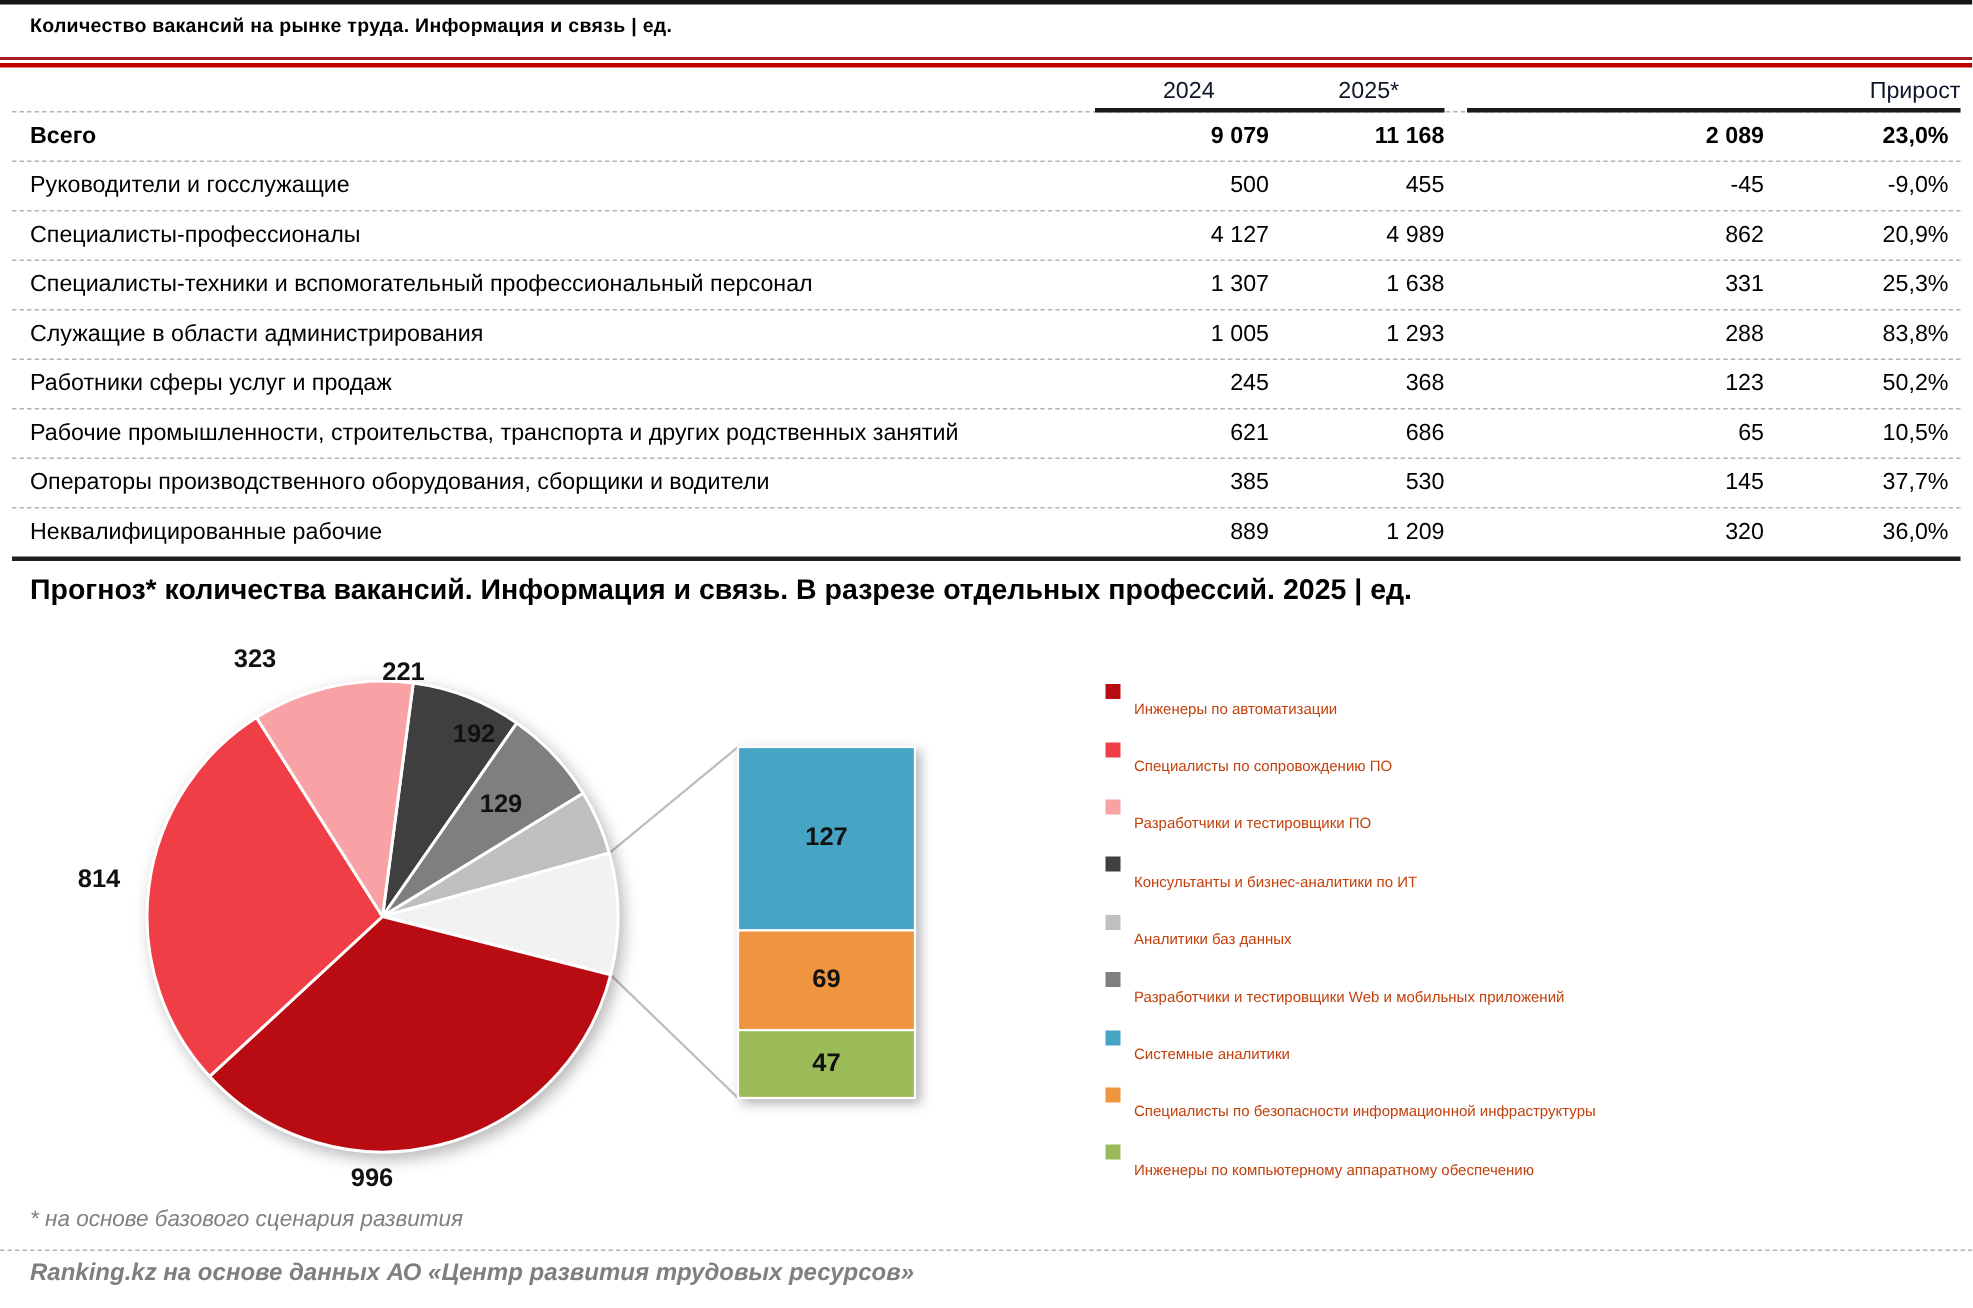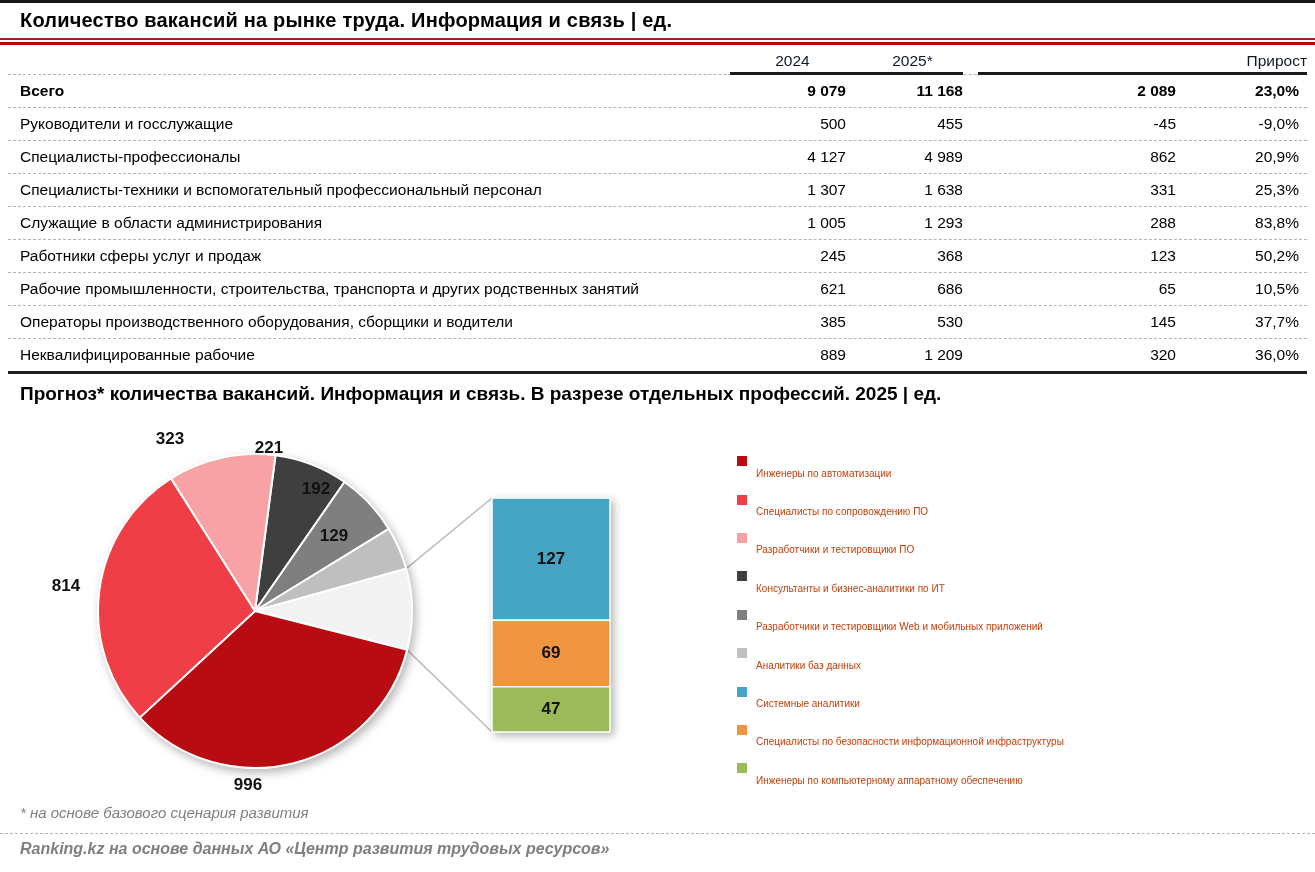--- a/index.html
+++ b/index.html
@@ -5,21 +5,21 @@
   html,body{margin:0;padding:0;background:#fff;}
   #stage{position:relative;width:1315px;height:872px;background:#fff;overflow:hidden;
          font-family:"Liberation Sans",sans-serif;color:#000;}
   .abs{position:absolute;}
 
   
   #top-line{left:0;top:0;width:100%;height:3px;background:#161616;}
   #red-rule-thin{left:0;top:38px;width:100%;height:2px;background:#a22025;}
   #red-rule-thick{left:0;top:42px;width:100%;height:3px;background:#c00000;}
 
-  #table-title{left:20px;top:9px;font-size:20px;font-weight:bold;letter-spacing:.2px;}
+  #table-title{left:20px;top:9px;font-size:13px;font-weight:bold;letter-spacing:.2px;}
   #chart-title{left:20px;top:383px;font-size:19px;font-weight:bold;}
 
   
   #tbl{left:8px;top:47px;width:1299px;}
   .trow{display:grid;grid-template-columns:1fr 123px 117px 213px 123px;
         align-items:center;height:32px;border-bottom:1px dashed #b3b3b3;font-size:15.5px;}
   .trow .lbl{padding-left:12px;}
   .trow .num{text-align:right;padding-right:8px;}
   .trow.bold{font-weight:bold;}
   .trow.last{border-bottom:3px solid #1f1f1f;}
@@ -175,26 +175,26 @@
       </div>
       <div class="li">
         <span class="sq" style="background: rgb(248, 162, 166);"></span>
         <span class="lt">Разработчики и тестировщики ПО</span>
       </div>
       <div class="li">
         <span class="sq" style="background: rgb(63, 63, 63);"></span>
         <span class="lt">Консультанты и бизнес-аналитики по ИТ</span>
       </div>
       <div class="li">
+        <span class="sq" style="background: rgb(191, 191, 191);"></span>
+        <span class="lt">Аналитики баз данных</span>
+      </div>
+      <div class="li">
         <span class="sq" style="background: rgb(127, 127, 127);"></span>
         <span class="lt">Разработчики и тестировщики Web и мобильных приложений</span>
-      </div>
-      <div class="li">
-        <span class="sq" style="background: rgb(191, 191, 191);"></span>
-        <span class="lt">Аналитики баз данных</span>
       </div>
       <div class="li">
         <span class="sq" style="background: rgb(70, 164, 197);"></span>
         <span class="lt">Системные аналитики</span>
       </div>
       <div class="li">
         <span class="sq" style="background: rgb(240, 149, 63);"></span>
         <span class="lt">Специалисты по безопасности информационной инфраструктуры</span>
       </div>
       <div class="li">

